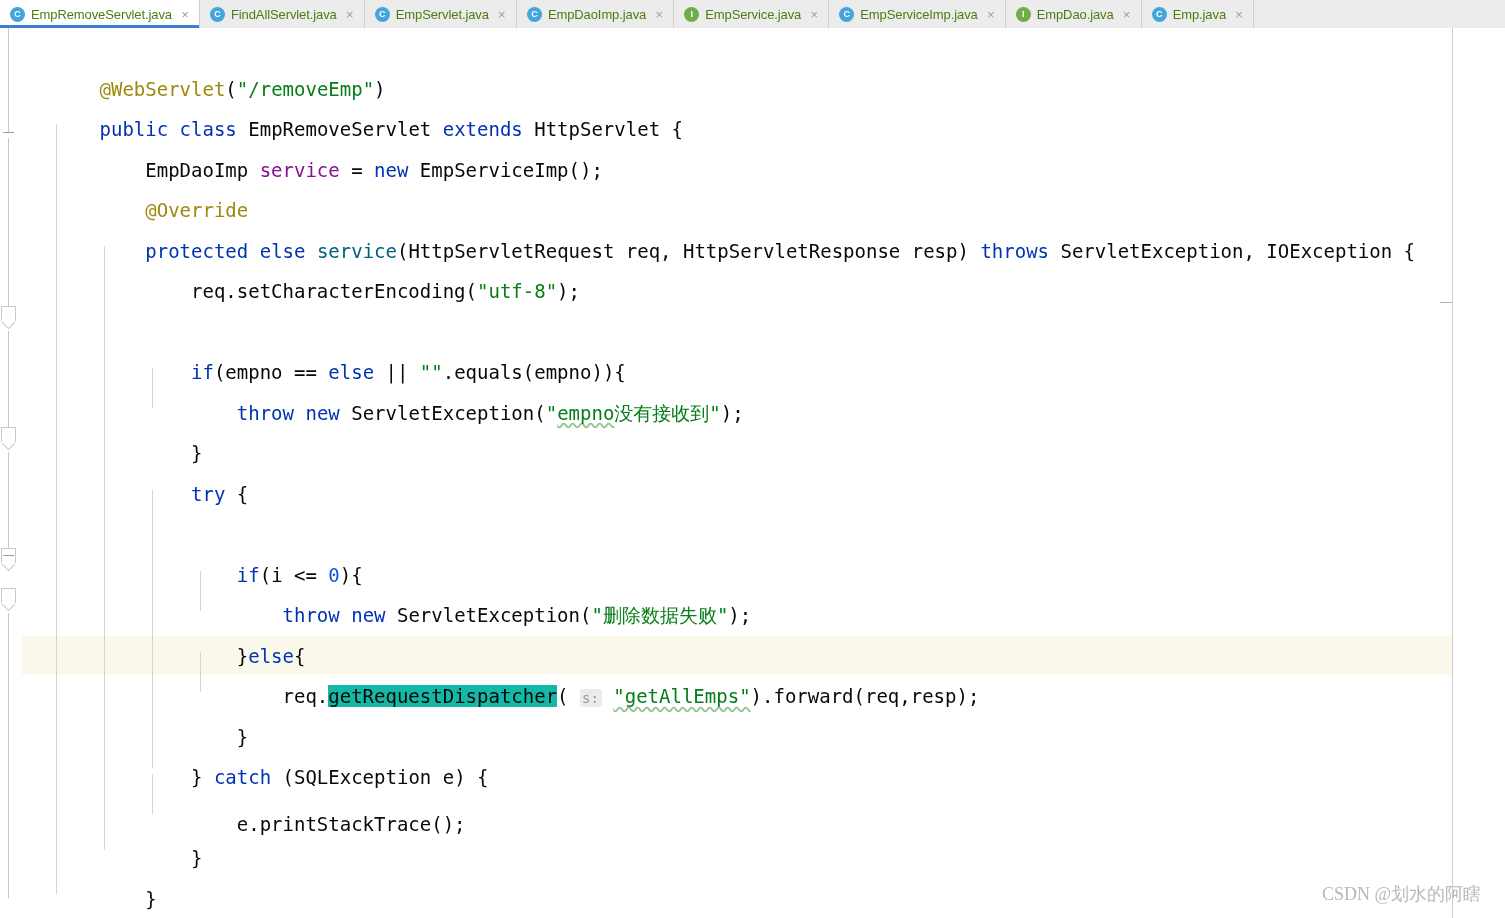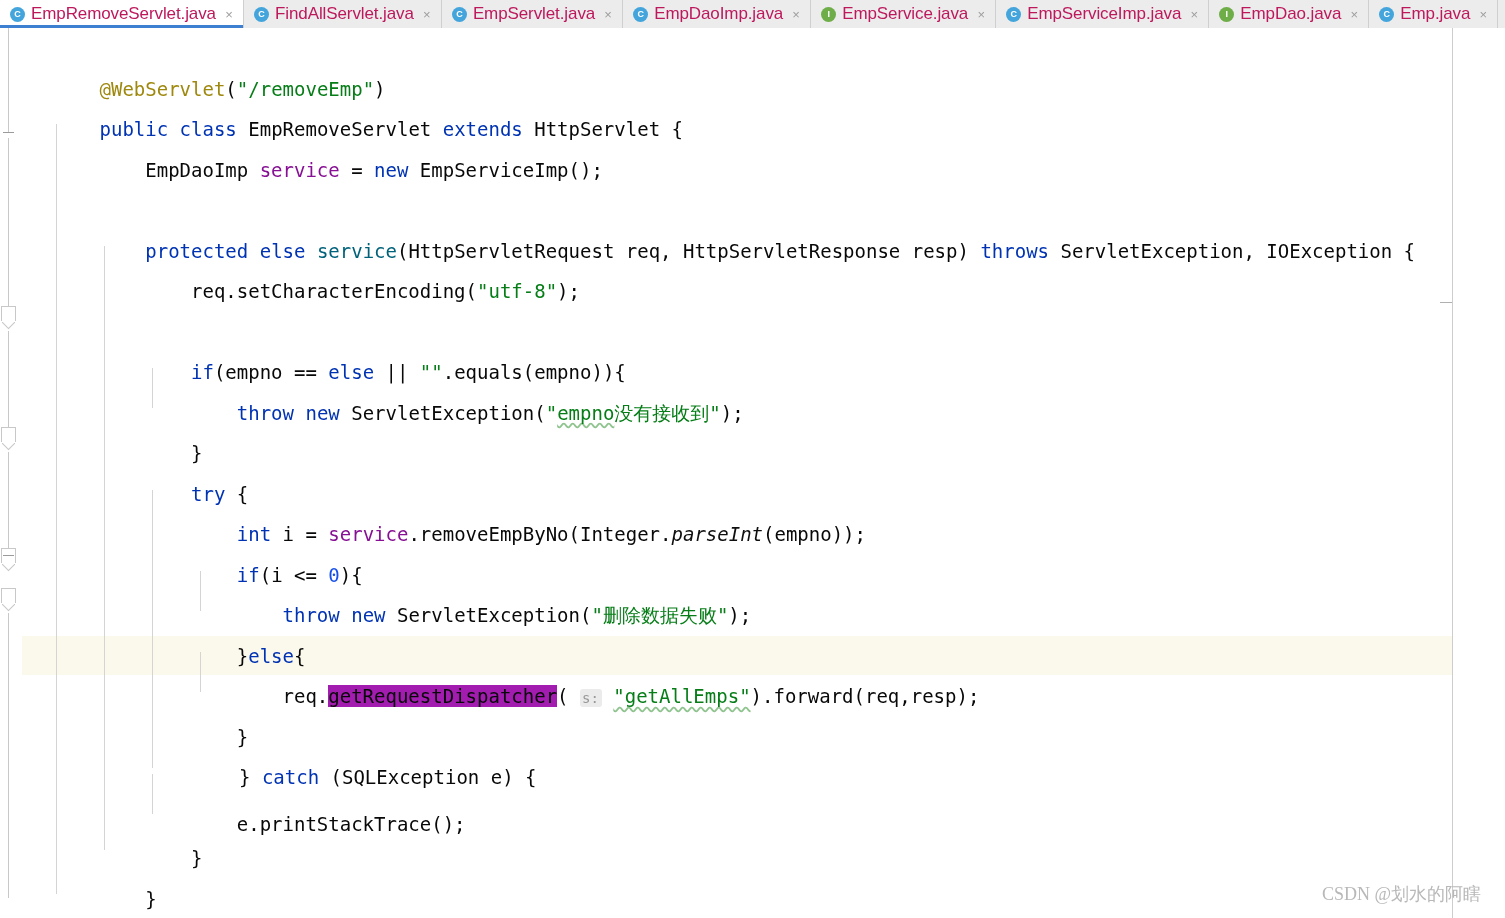--- a/index.html
+++ b/index.html
@@ -52,22 +52,22 @@
     font-family: "Liberation Sans", sans-serif;
     font-size: 9px;
     font-weight: bold;
     color: #ffffff;
     flex: none;
     line-height: 1;
   }
   .tab-icon.cls { background: #43a5dc; }
   .tab-icon.itf { background: #6fad49; }
   .tab-label {
-    font-size: 17px;
-    color: #be185d;
+    font-size: 13px;
+    color: #4d7c0f;
     letter-spacing: -0.1px;
   }
   .tab-close {
     font-size: 13px;
     color: #9d9d9d;
     width: 12px; text-align: center;
     line-height: 1;
     margin-left: 1px;
   }
 
@@ -189,21 +189,21 @@
     background: #ebebeb;
     color: #989898;
     font-size: 14px;
     padding: 1px 3px 1px 2px;
     border-radius: 3px;
     font-family: "DejaVu Sans Mono", monospace;
   }
 
   
   .sel {
-    background: #a21caf;
+    background: #14b8a6;
   }
 
   
   .squig {
     text-decoration: underline wavy #b4b4b4;
     text-decoration-skip-ink: none;
     text-underline-offset: 3px;
   }
   .squig-g {
     text-decoration: underline wavy #8fc48f;
@@ -322,20 +322,23 @@
       </div>
 
       <div class="line" style="top:40.5px;">
         <span class="kw">public</span><span class="plain"> </span><span class="kw">class</span><span class="plain"> EmpRemoveServlet </span><span class="kw">extends</span><span class="plain"> HttpServlet {</span>
       </div>
 
       <div class="line" style="top:81px;">
         <span class="plain">    EmpDaoImp </span><span class="field">service</span><span class="plain"> = </span><span class="kw">new</span><span class="plain"> EmpServiceImp();</span>
       </div>
 
+      <div class="line" style="top:121.5px;">
+        <span class="plain">    </span><span class="anno">@Override</span>
+      </div>
 
       <div class="line" style="top:162px;">
         <span class="plain">    </span><span class="kw">protected</span><span class="plain"> </span><span class="kw">else</span><span class="plain"> </span><span class="methd">service</span><span class="plain">(HttpServletRequest req, HttpServletResponse resp) </span><span class="kw">throws</span><span class="plain"> ServletException, IOException {</span>
       </div>
 
       <div class="line" style="top:202.5px;">
         <span class="plain">        req.setCharacterEncoding(</span><span class="str">"utf-8"</span><span class="plain">);</span>
       </div>
 
 
@@ -348,23 +351,20 @@
       </div>
 
       <div class="line" style="top:364.5px;">
         <span class="plain">        }</span>
       </div>
 
       <div class="line" style="top:405px;">
         <span class="plain">        </span><span class="kw">try</span><span class="plain"> {</span>
       </div>
 
-      <div class="line" style="top:445.5px;">
-        <span class="plain">            </span><span class="kw">int</span><span class="plain"> i = </span><span class="field">service</span><span class="plain">.removeEmpByNo(Integer.</span><span class="static-m">parseInt</span><span class="plain">(empno));</span>
-      </div>
 
       <div class="line" style="top:486px;">
         <span class="plain">            </span><span class="kw">if</span><span class="plain">(i &lt;= </span><span class="num">0</span><span class="plain">){</span>
       </div>
 
       <div class="line" style="top:526.5px;">
         <span class="plain">                </span><span class="kw">throw</span><span class="plain"> </span><span class="kw">new</span><span class="plain"> ServletException(</span><span class="str">"</span><span class="str cjk">删除数据失败</span><span class="str">"</span><span class="plain">);</span>
       </div>
 
       <div class="line" style="top:567px;">
@@ -372,21 +372,21 @@
       </div>
 
       <div class="line" style="top:607.5px;">
         <span class="plain">                req.</span><span class="plain sel">getRequestDispatcher</span><span class="plain">(</span><span class="plain"> </span><span class="phint">s:</span><span class="plain"> </span><span class="str squig-g">"getAllEmps"</span><span class="plain">).forward(req,resp);</span>
       </div>
 
       <div class="line" style="top:648px;">
         <span class="plain">            }</span>
       </div>
 
-      <div class="line" style="top:688.5px;padding-left:48px;">
+      <div class="line" style="top:688.5px;">
         <span class="plain">        } </span><span class="kw">catch</span><span class="plain"> (SQLException e) {</span>
       </div>
 
       <div class="line" style="top:735px;text-align:center;">
         <span class="plain">            e.printStackTrace();</span>
       </div>
 
       <div class="line" style="top:769.5px;">
         <span class="plain">        }</span>
       </div>

